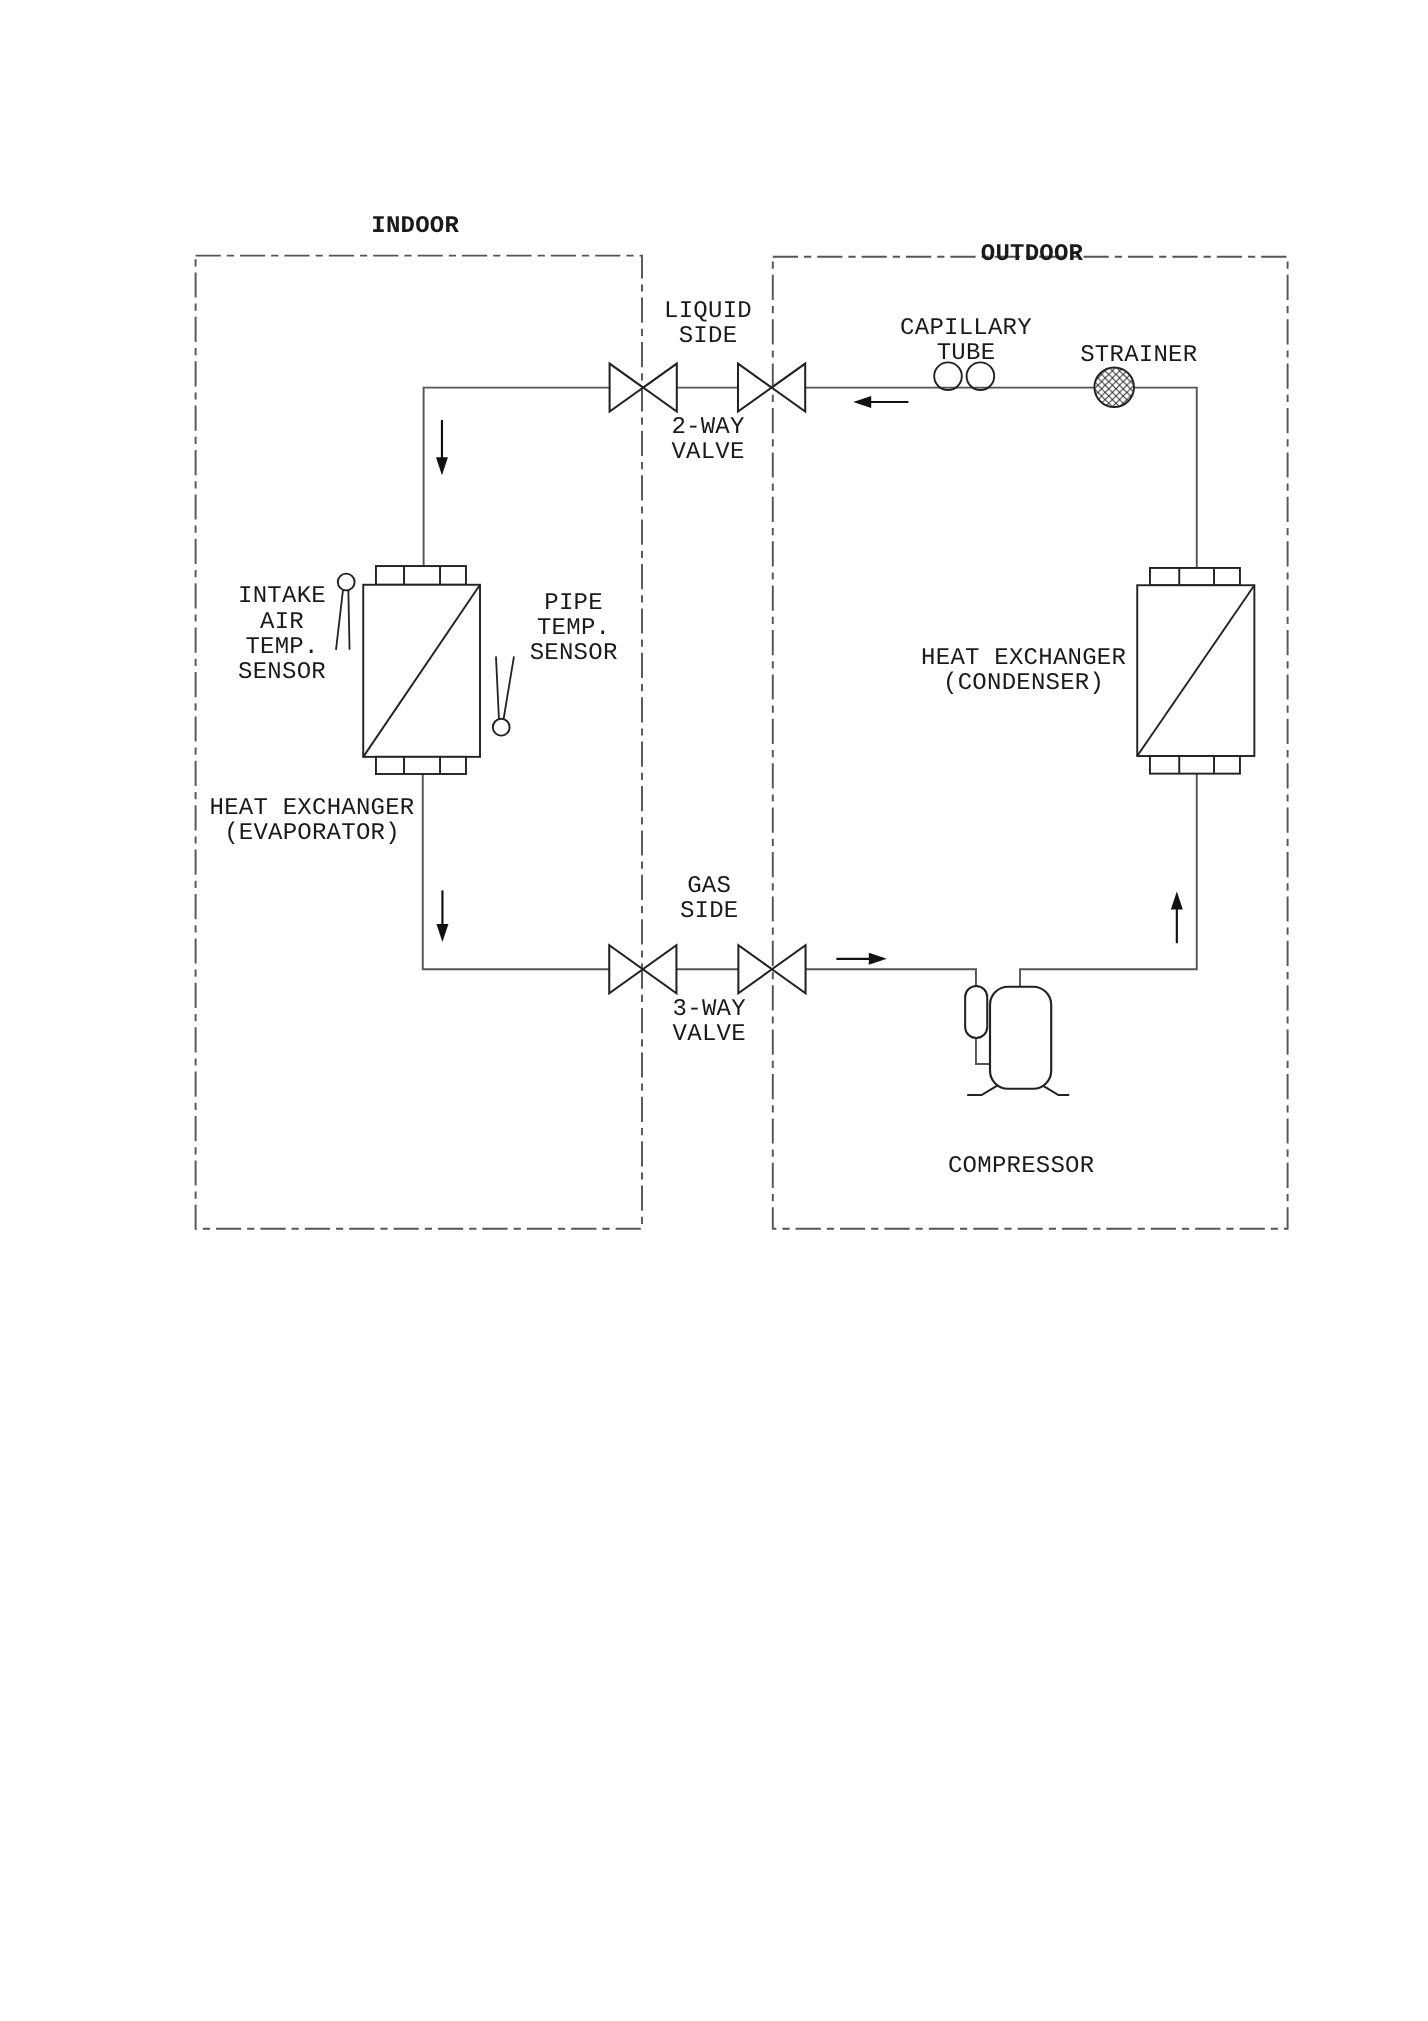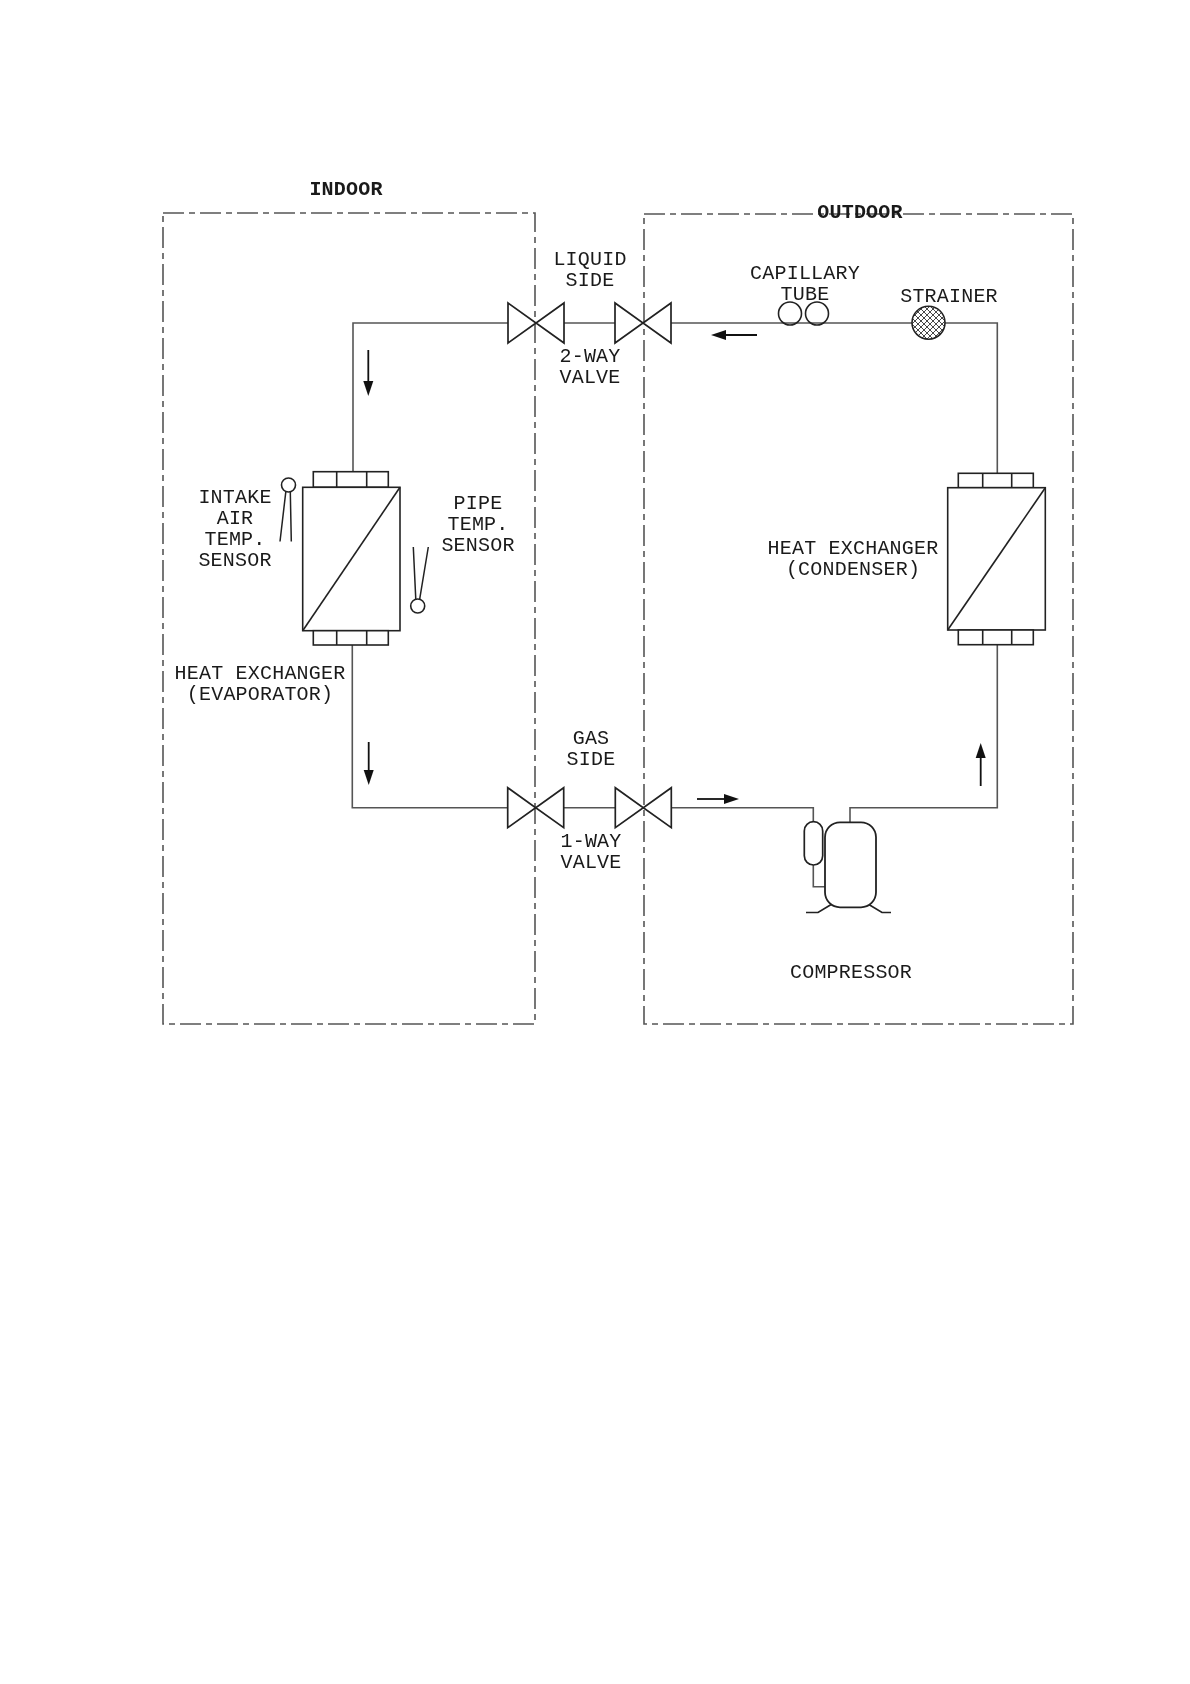--- a/index.html
+++ b/index.html
@@ -158,17 +158,17 @@
 AIR
 TEMP.
 SENSOR</div>
   <div class="lbl" style="left:478px; top:524px;">PIPE
 TEMP.
 SENSOR</div>
   <div class="lbl" style="left:260px; top:684px;">HEAT EXCHANGER
 (EVAPORATOR)</div>
   <div class="lbl" style="left:591px; top:749px;">GAS
 SIDE</div>
-  <div class="lbl" style="left:591px; top:852px;">1-WAY
+  <div class="lbl" style="left:591px; top:852px;">3-WAY
 VALVE</div>
   <div class="lbl" style="left:851px; top:972px;">COMPRESSOR</div>
 
 </div>
 
 </body></html>

